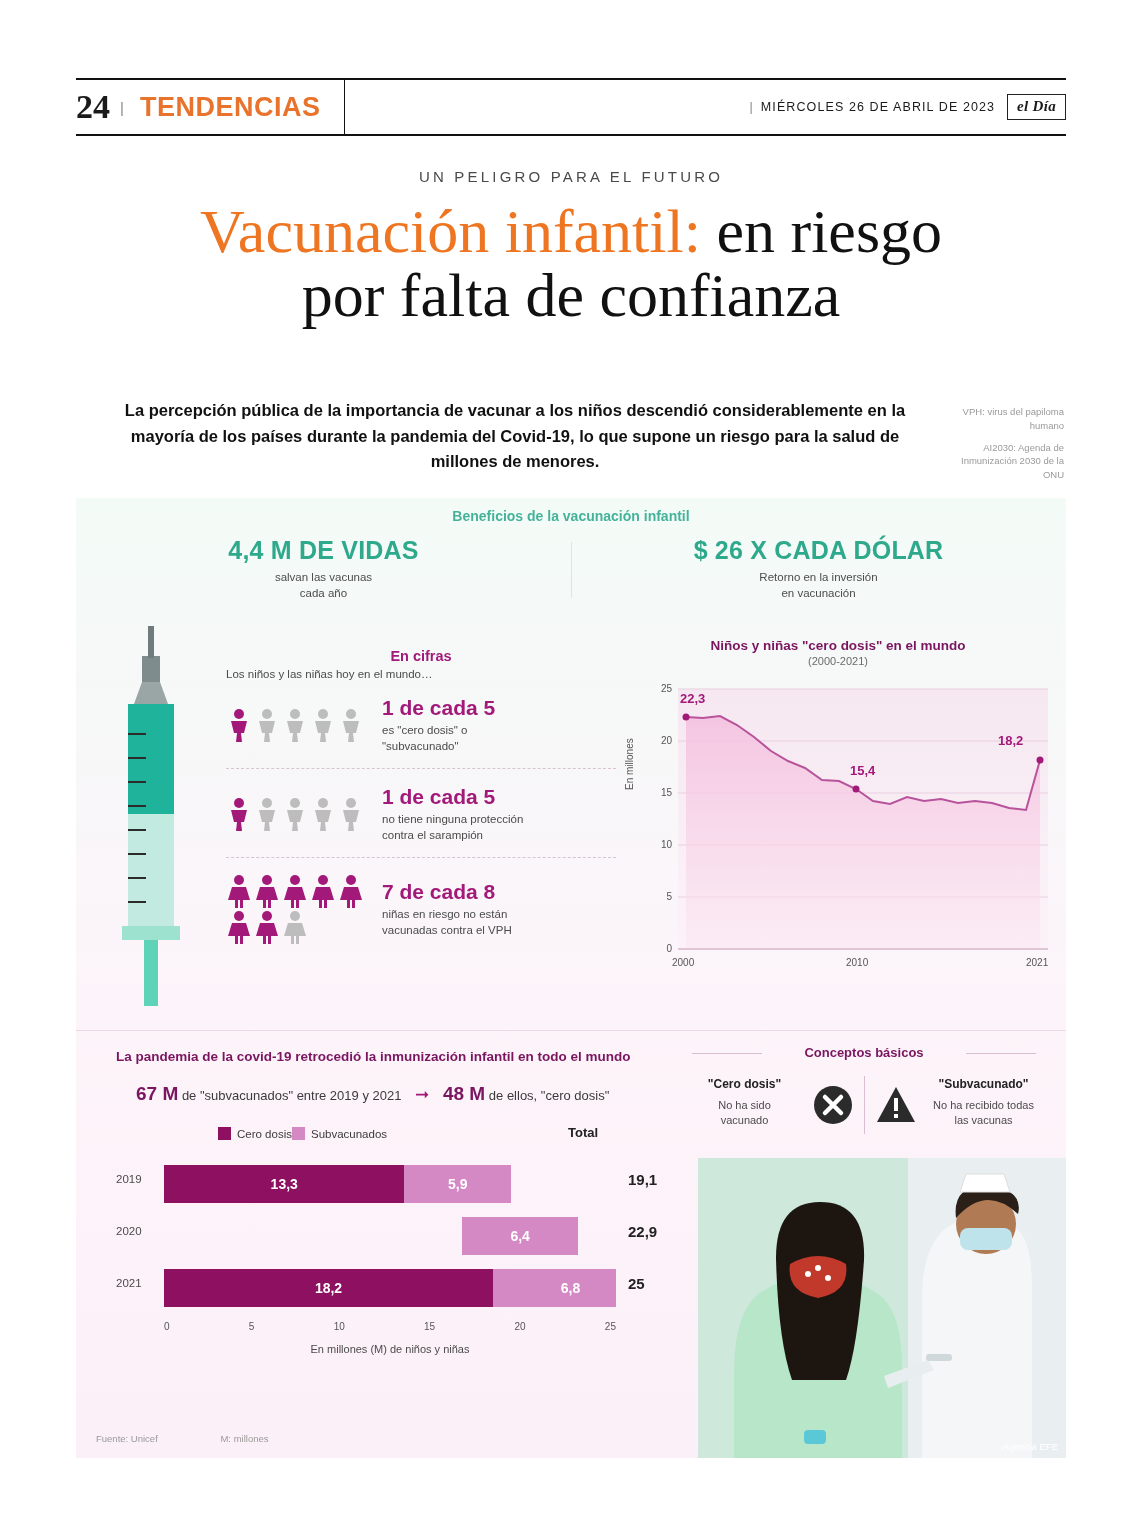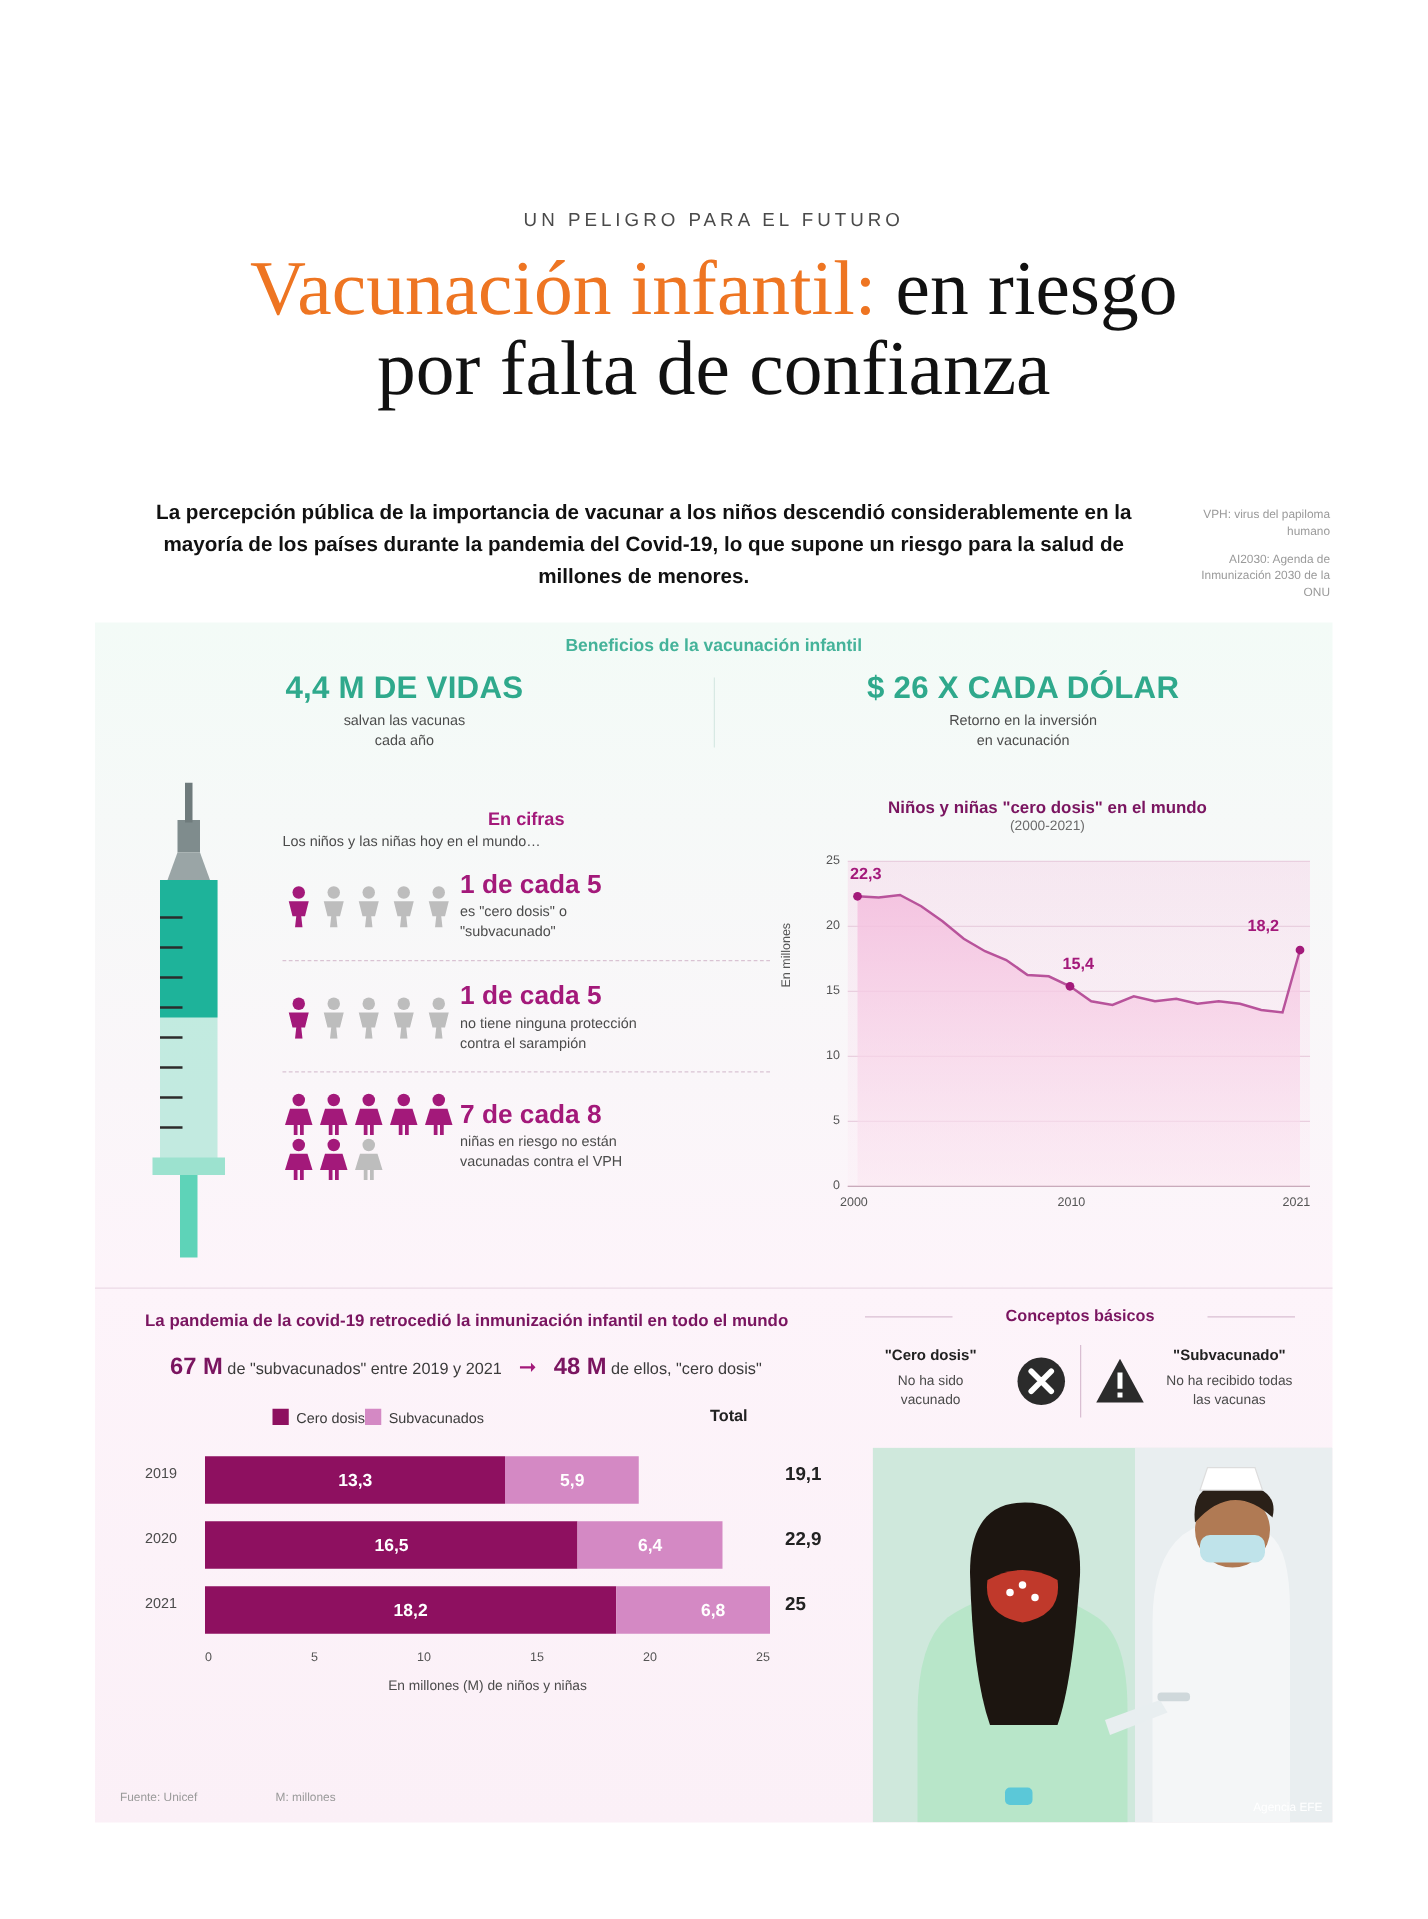--- a/index.html
+++ b/index.html
@@ -43,21 +43,21 @@
   .b-big { font-family:"Liberation Sans", sans-serif; font-weight:bold; font-size:25px; color:#2fa98c; letter-spacing:0.2px; }
   .b-sub { font-size:11.5px; color:#4c4c4c; line-height:1.35; margin-top:5px; }
 
   
   .syringe { position:absolute; left:22px; top:128px; width:120px; height:380px; }
 
   
   .cifras { position:absolute; left:150px; top:150px; width:390px; }
   .cifras-h { text-align:center; color:#a3197a; font-weight:bold; font-size:14.5px; }
   .cifras-sub { text-align:left; font-size:11.5px; color:#4b4b4b; margin-top:4px; }
-  .cifra-row { display:flex; align-items:center; padding:16px 0 14px; border-bottom:1px dashed #d9c3d3; }
+  .cifra-row { display:flex; align-items:center; gap:14px; padding:16px 0 14px; border-bottom:1px dashed #d9c3d3; }
   .cifra-row:last-child { border-bottom:none; }
   .icons { width:142px; display:flex; flex-wrap:wrap; gap:2px; }
   .fig { width:26px; height:34px; }
   .cifra-txt .big { font-size:21px; font-weight:bold; color:#a3197a; }
   .cifra-txt .small { font-size:11.5px; color:#4b4b4b; line-height:1.35; margin-top:3px; }
 
   
   .linechart { position:absolute; right:18px; top:140px; width:420px; }
   .lc-title { text-align:center; font-size:13.5px; font-weight:bold; color:#7a1560; }
   .lc-sub { text-align:center; font-size:11px; color:#6b6b6b; margin-top:2px; }
@@ -103,20 +103,30 @@
   .c-icons { width:110px; display:flex; align-items:center; justify-content:center; gap:10px; }
 
   .photo { position:absolute; right:0; bottom:0; width:368px; height:300px; overflow:hidden; }
   .credit { position:absolute; right:8px; bottom:6px; font-size:9.5px; color:#fff; }
 </style>
 </head>
 <body>
 
 <div class="page">
 
+  <div class="masthead">
+    <span class="page-num">24</span>
+    <span class="pipe-small">|</span>
+    <span class="section-name">TENDENCIAS</span>
+    <span class="mast-divider"></span>
+    <span class="mast-right">
+      <span class="mast-date"><span class="bar">|</span><span>MIÉRCOLES 26 DE ABRIL DE 2023</span></span>
+      <span class="logo-box">el Día</span>
+    </span>
+  </div>
 
   <div class="kicker">UN PELIGRO PARA EL FUTURO</div>
   <div class="headline">
     <span class="orange">Vacunación infantil:</span><span> en riesgo</span><br>
     <span>por falta de confianza</span>
   </div>
   <div class="standfirst">La percepción pública de la importancia de vacunar a los niños descendió considerablemente en la mayoría de los países durante la pandemia del Covid-19, lo que supone un riesgo para la salud de millones de menores.</div>
   <div class="sidenote">
     <p>VPH: virus del papiloma humano</p>
     <p>AI2030: Agenda de Inmunización 2030 de la ONU</p>
@@ -343,21 +353,20 @@
           <div class="bar-year">2019</div>
           <div class="bar-track">
             <div class="seg dark" style="width:53.2%;">13,3</div>
             <div class="seg light" style="left:53.2%; width:23.6%;">5,9</div>
           </div>
           <div class="bar-total">19,1</div>
         </div>
         <div class="bar-row">
           <div class="bar-year">2020</div>
           <div class="bar-track">
-            <div class="seg dark" style="width:66%;">16,5</div>
             <div class="seg light" style="left:66%; width:25.6%;">6,4</div>
           </div>
           <div class="bar-total">22,9</div>
         </div>
         <div class="bar-row">
           <div class="bar-year">2021</div>
           <div class="bar-track">
             <div class="seg dark" style="width:72.8%;">18,2</div>
             <div class="seg light" style="left:72.8%; width:27.2%;padding-left:32px;">6,8</div>
           </div>

